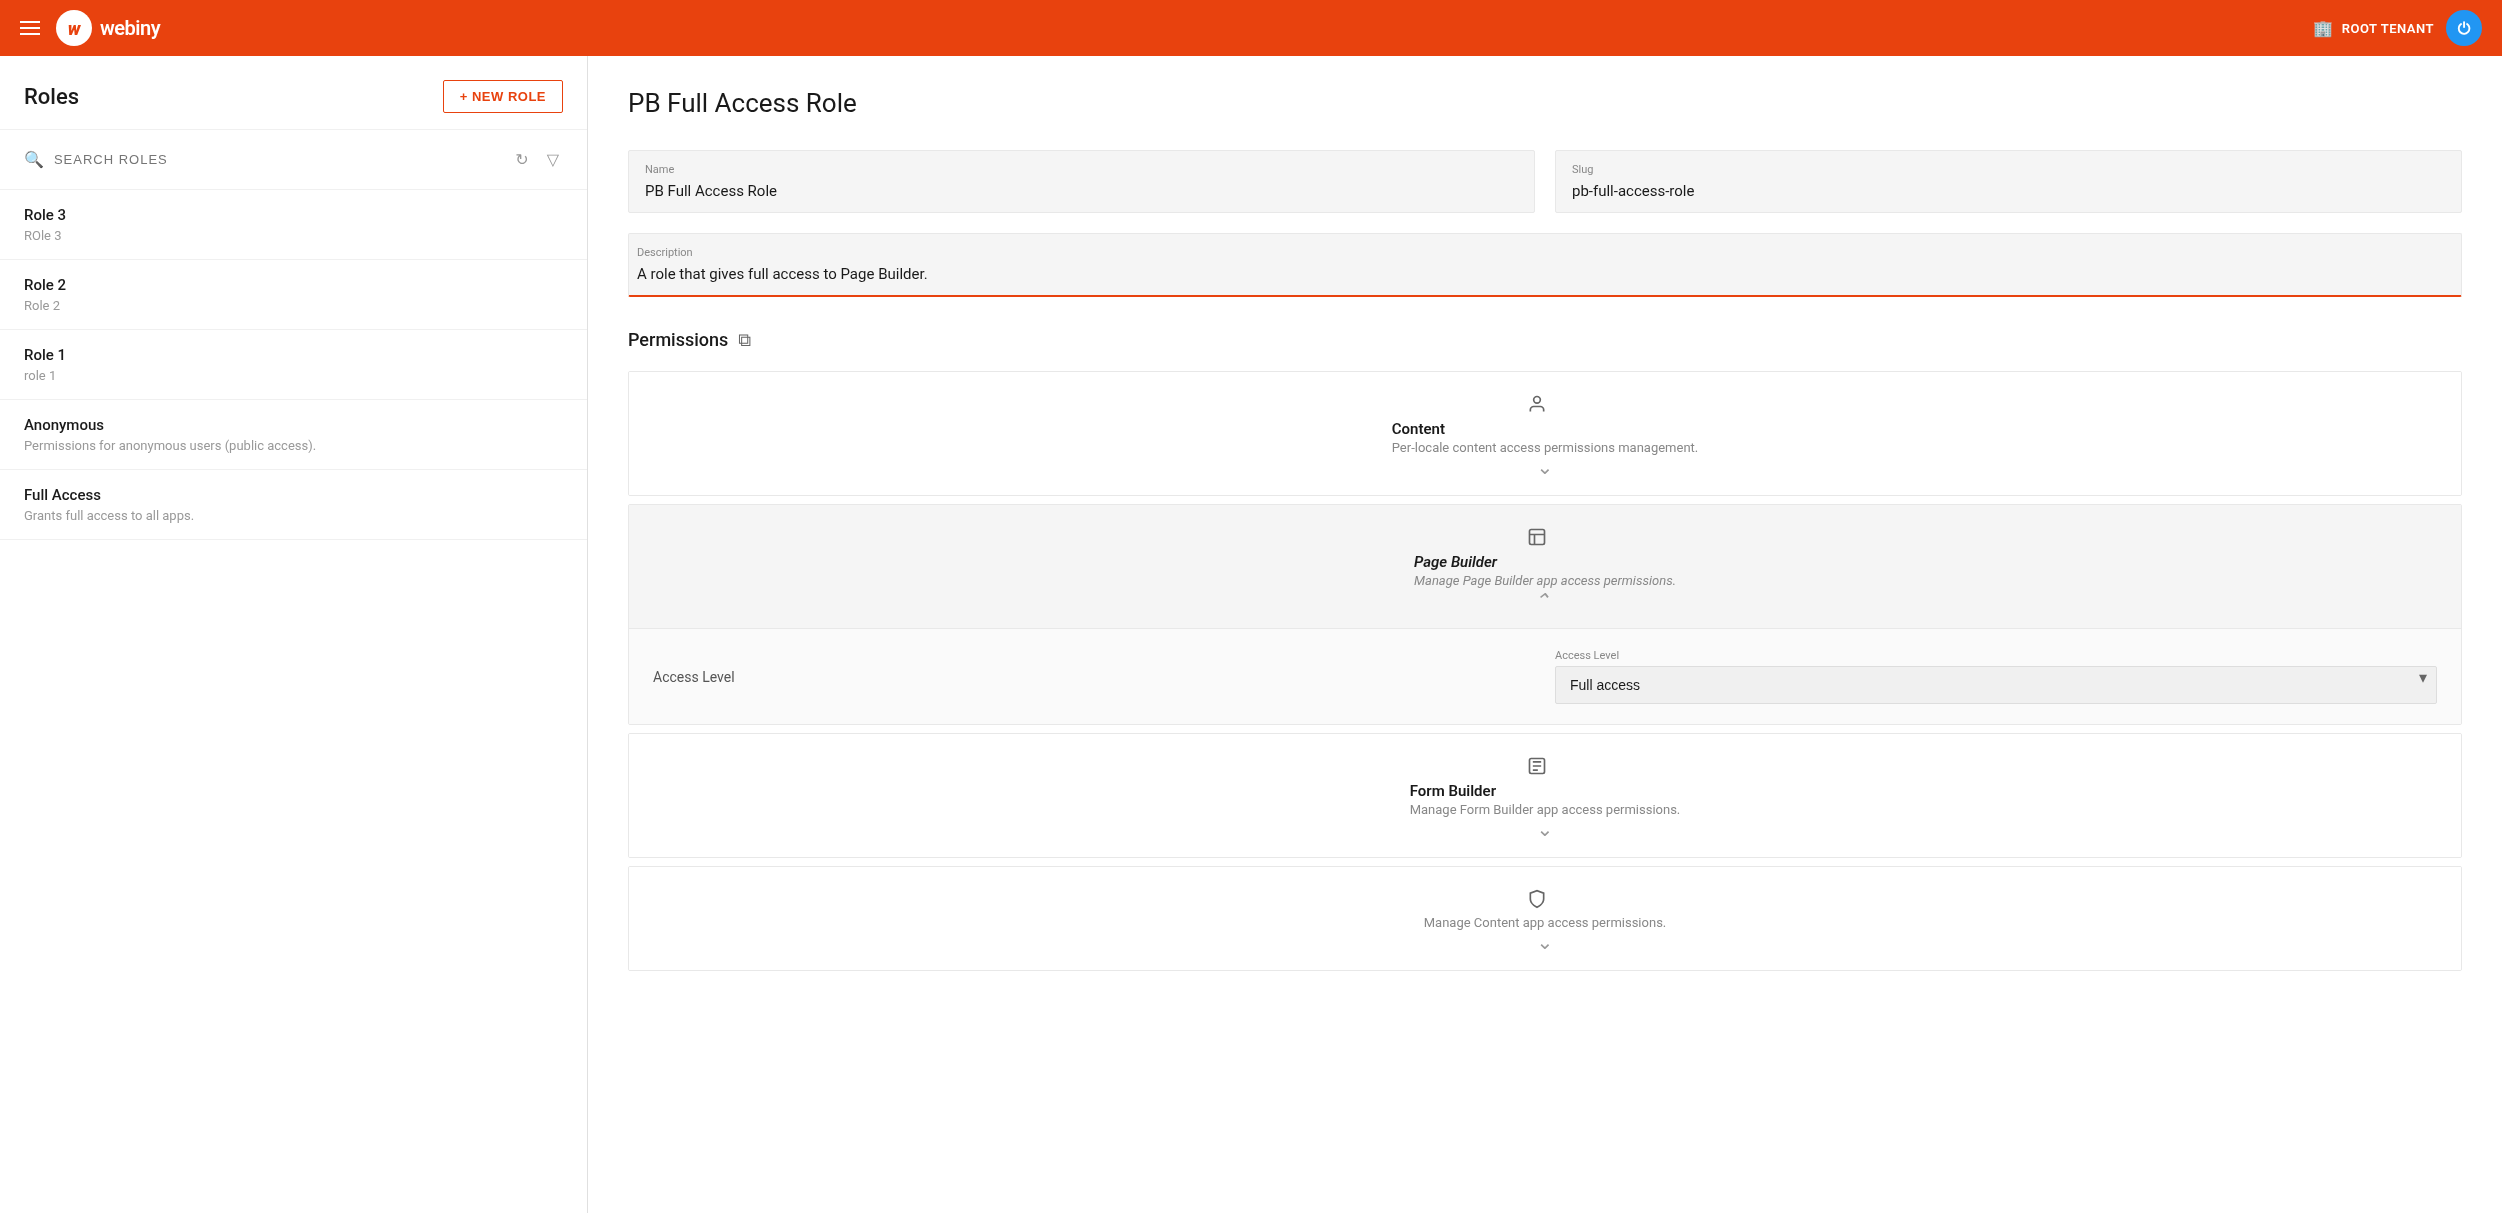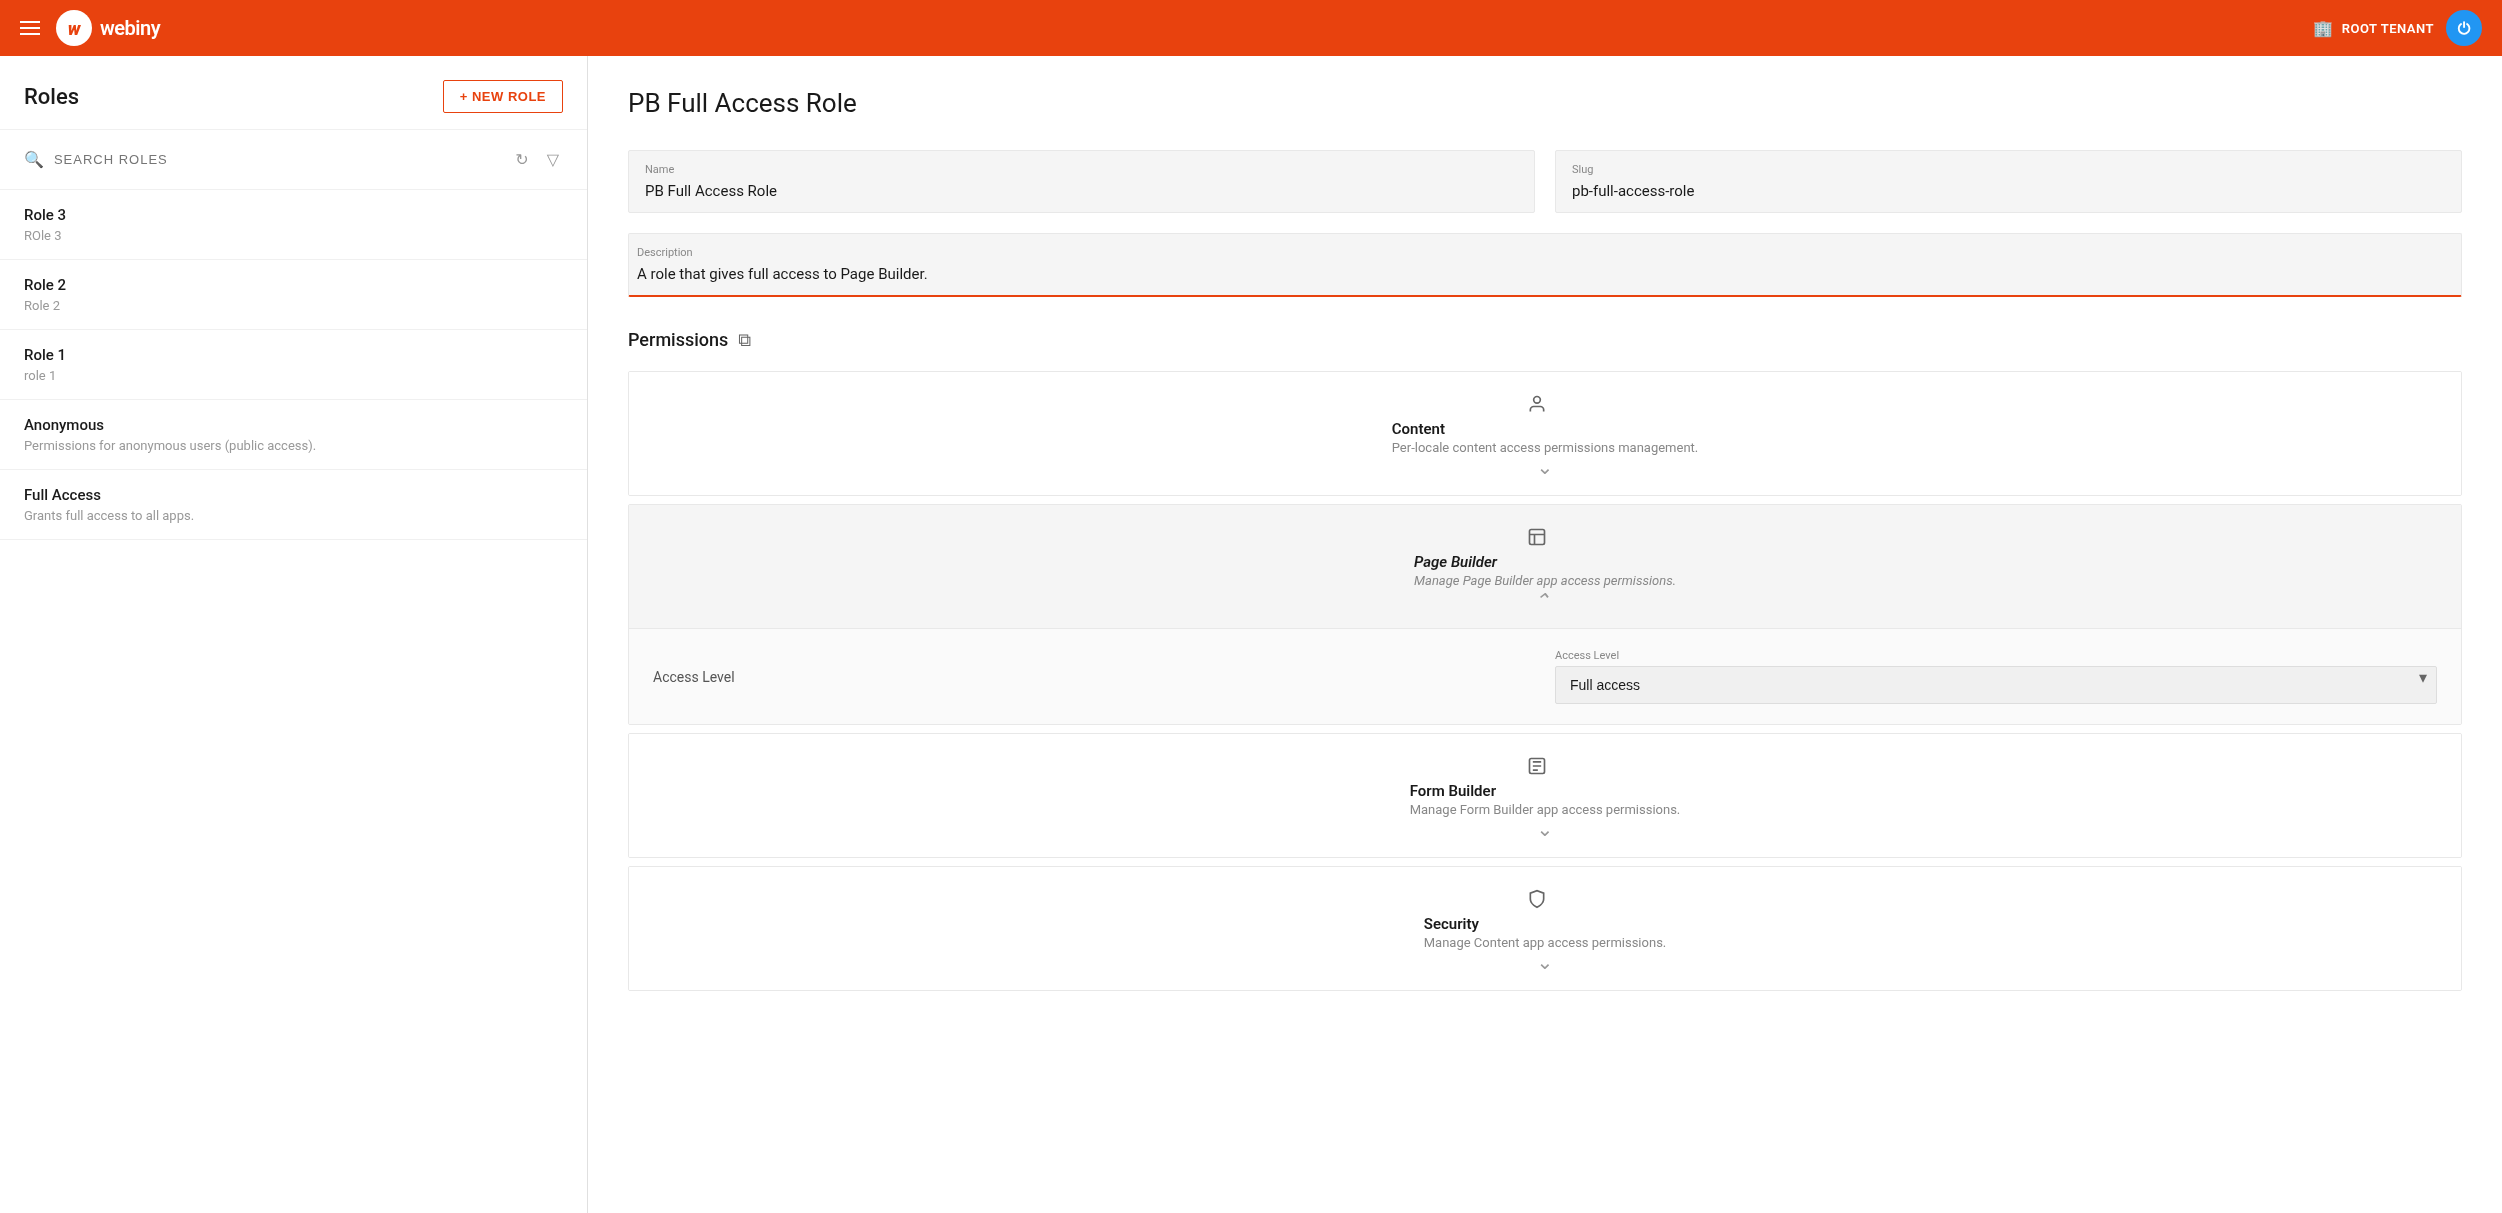--- a/index.html
+++ b/index.html
@@ -359,21 +359,20 @@
 
   </div>
         <div class="permission-item">
     <div class="permission-header">
       <div class="permission-icon">
               <svg width="20" height="20" viewBox="0 0 24 24" fill="none" stroke="currentColor" stroke-width="2">
                 <path d="M12 22s8-4 8-10V5l-8-3-8 3v7c0 6 8 10 8 10z"></path>
               </svg>
             </div>
       <div class="permission-info">
-        <div class="permission-name">Security</div>
         <div class="permission-desc">Manage Content app access permissions.</div>
       </div>
       <span class="chevron">⌄</span>
     </div>
 
   </div>
       </div>
   </div>
 </div>
 

